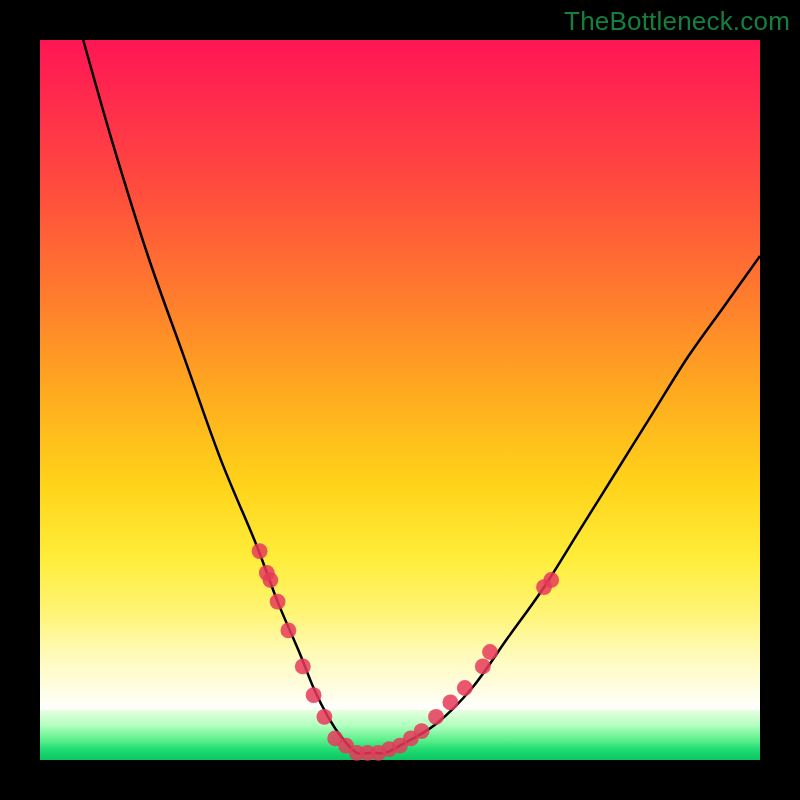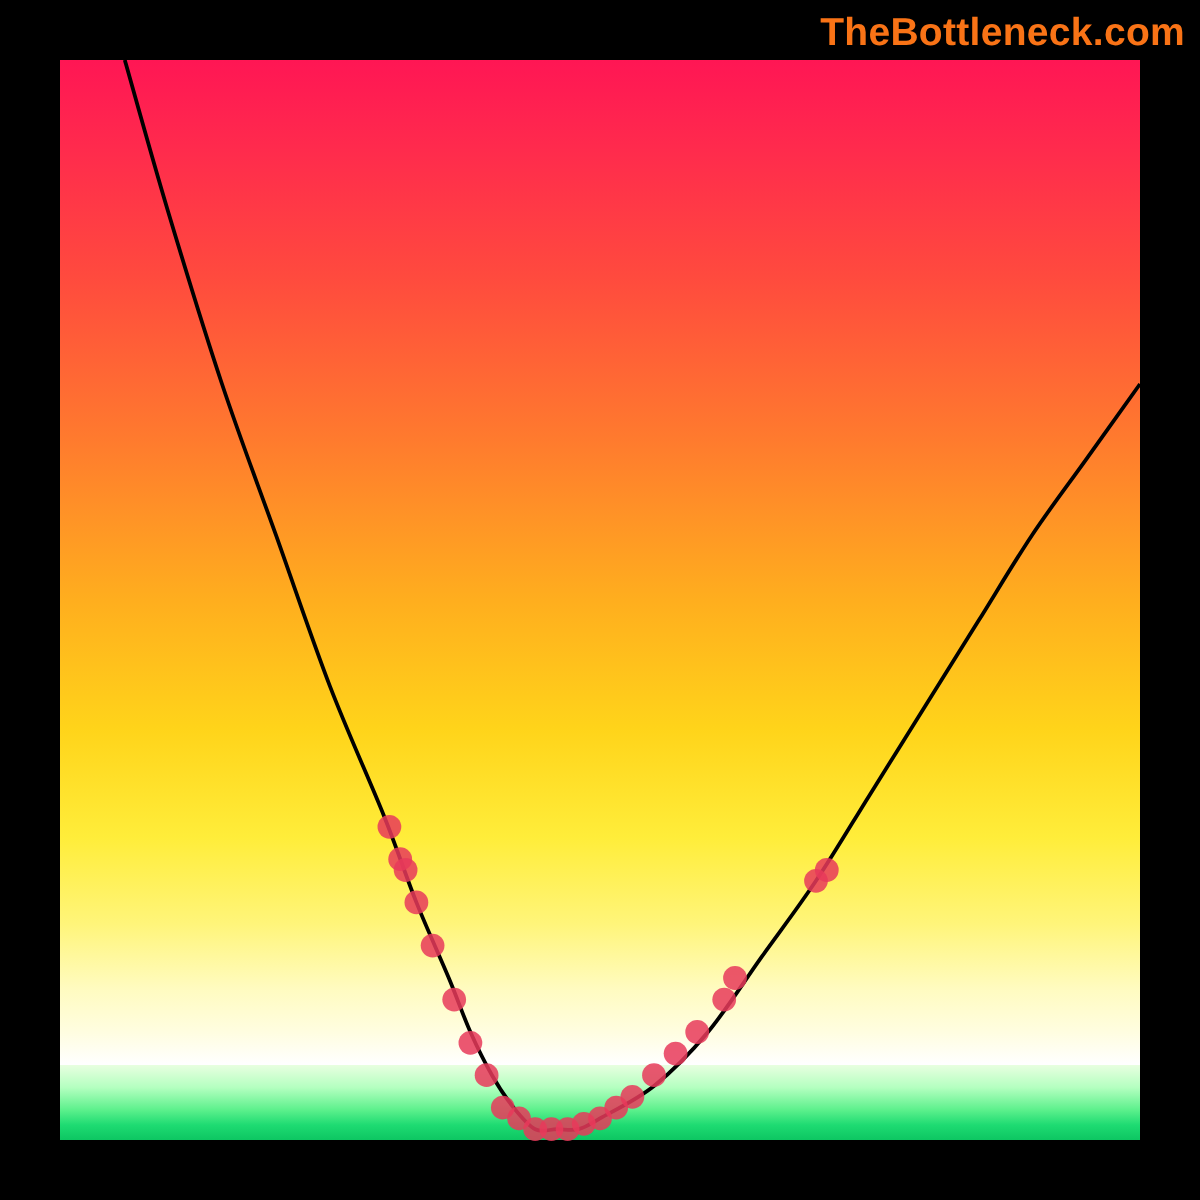--- a/index.html
+++ b/index.html
@@ -60,23 +60,23 @@
     left: 0;
     top: 0;
     width: 100%;
     height: 100%;
     overflow: visible;
   }
   .watermark {
     position: absolute;
     top: 6px;
     right: 10px;
-    color: #f97316;
+    color: #15803d;
     font-size: 26px;
-    font-weight: 700;
+    font-weight: 400;
     letter-spacing: 0.2px;
     user-select: none;
   }
 </style>
 </head>
 <body>
 
 <div class="frame">
   <div class="watermark">TheBottleneck.com</div>
 

